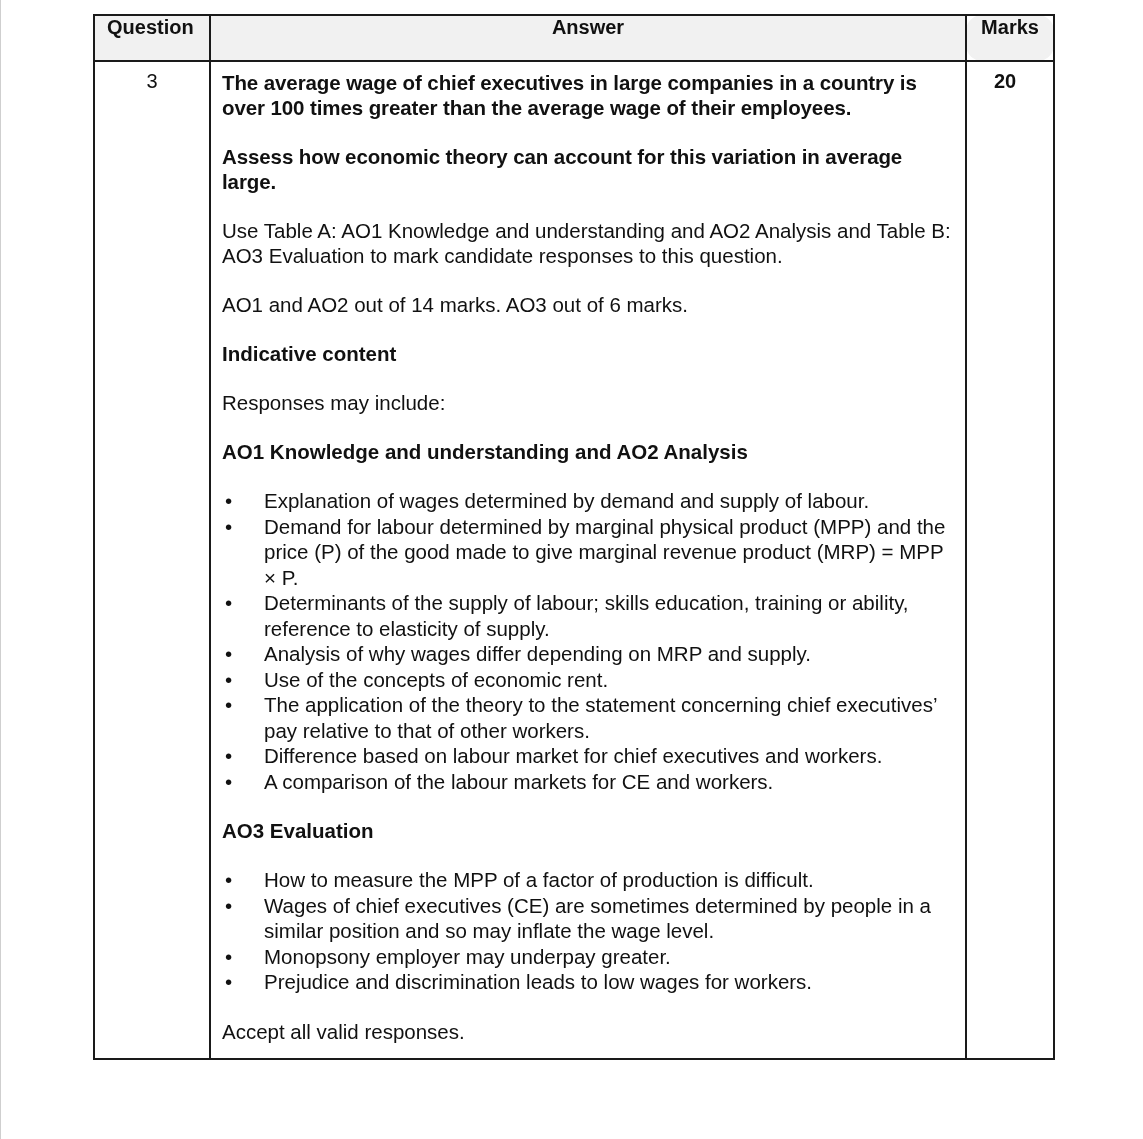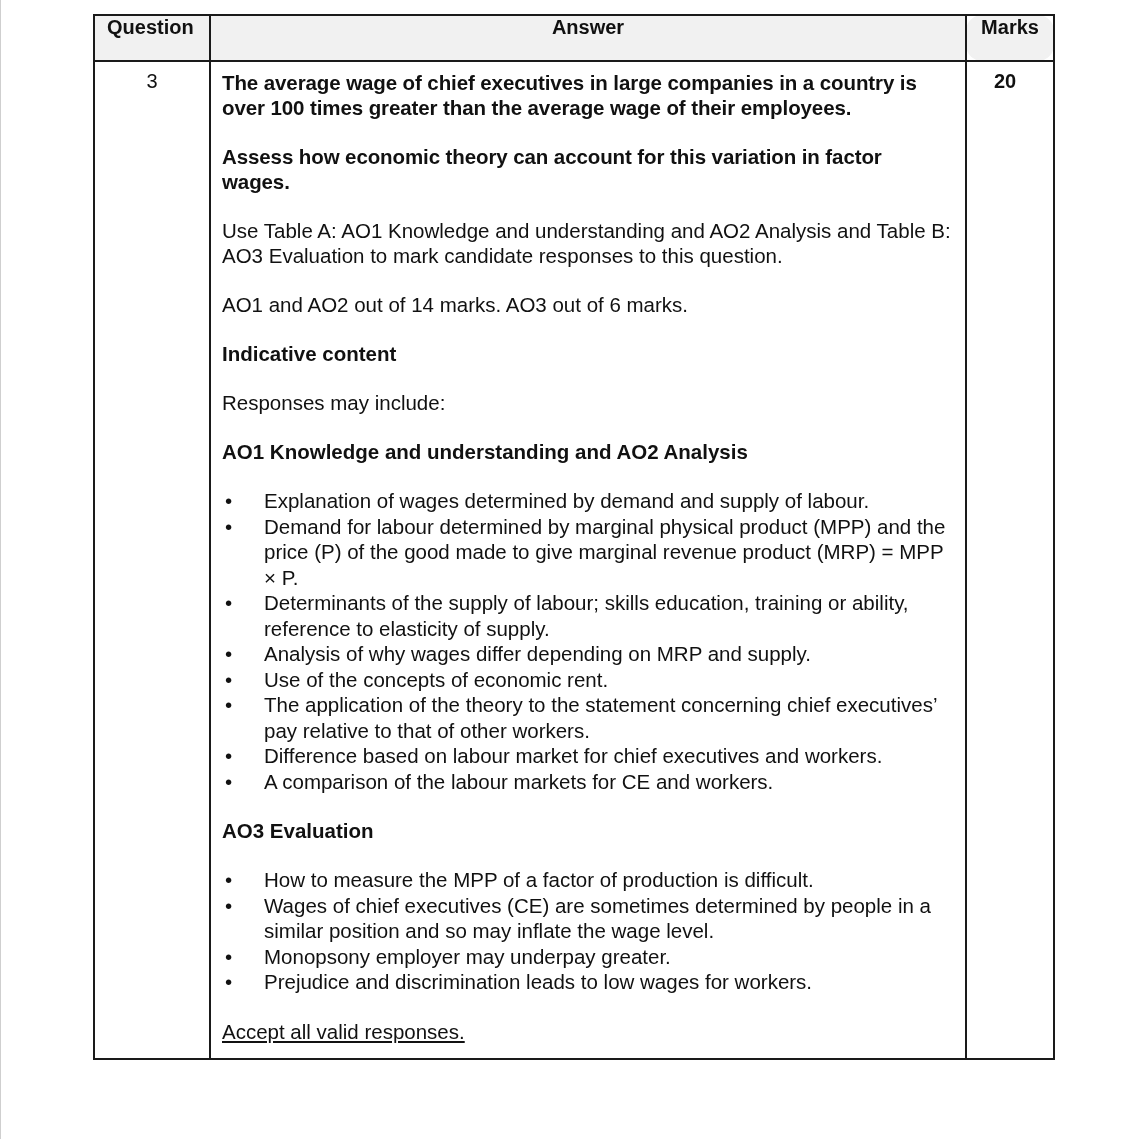--- a/index.html
+++ b/index.html
@@ -69,21 +69,21 @@
     }
     .answer {
       padding: 8px 10px 8px 11px !important;
       font-size: 20.5px;
       line-height: 25px;
       border-radius: 12px;
     }
     .answer p {
       margin: 0 0 24px 0;
     }
-    .answer p.last { margin-bottom: 6px; text-decoration: underline; }
+    .answer p.last { margin-bottom: 6px; }
     .bold { font-weight: bold; }
     .stmt { font-weight: bold; letter-spacing: -0.1px; }
     ul.bullets {
       list-style: none;
       margin: 0 0 24px 0;
       padding: 0;
     }
     ul.bullets li {
       position: relative;
       padding-left: 42px;
@@ -111,21 +111,21 @@
   <tbody>
       <tr class="hdr">
     <th class="h-q">Question</th>
     <th class="h-a">Answer</th>
     <th class="h-m">Marks</th>
   </tr>
   <tr>
     <td class="q-num">3</td>
     <td class="answer">
       <p class="stmt">The average wage of chief executives in large companies in a country is over 100 times greater than the average wage of their employees.</p>
-      <p class="stmt">Assess how economic theory can account for this variation in factor wages.</p>
+      <p class="stmt">Assess how economic theory can account for this variation in average large.</p>
       <p>Use Table A: AO1 Knowledge and understanding and AO2 Analysis and Table B: AO3 Evaluation to mark candidate responses to this question.</p>
       <p>AO1 and AO2 out of 14 marks. AO3 out of 6 marks.</p>
       <p class="bold">Indicative content</p>
       <p>Responses may include:</p>
       <p class="bold">AO1 Knowledge and understanding and AO2 Analysis</p>
       <ul class="bullets">
         <li><span class="dot">•</span><span>Explanation of wages determined by demand and supply of labour.</span></li>
         <li><span class="dot">•</span><span>Demand for labour determined by marginal physical product (MPP) and the price (P) of the good made to give marginal revenue product (MRP) = MPP × P.</span></li>
         <li><span class="dot">•</span><span>Determinants of the supply of labour; skills education, training or ability, reference to elasticity of supply.</span></li>
         <li><span class="dot">•</span><span>Analysis of why wages differ depending on MRP and supply.</span></li>

